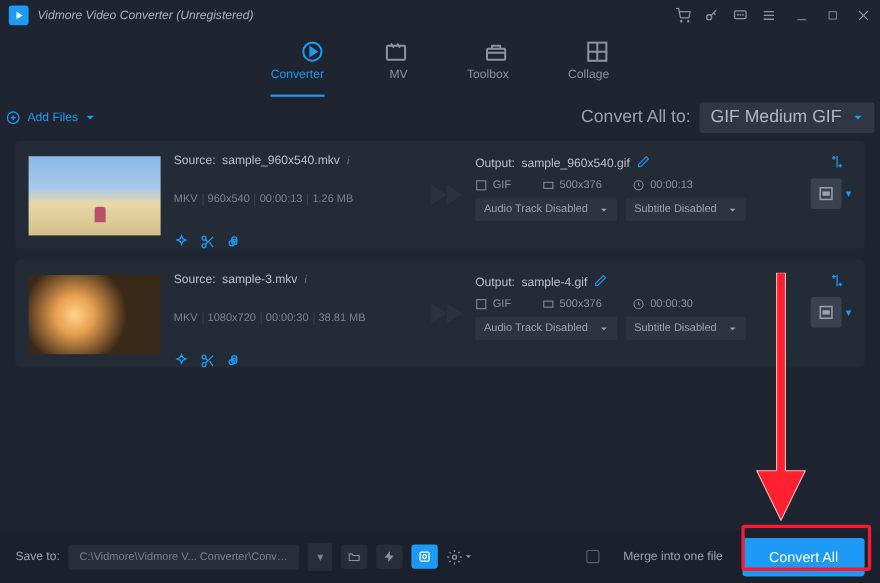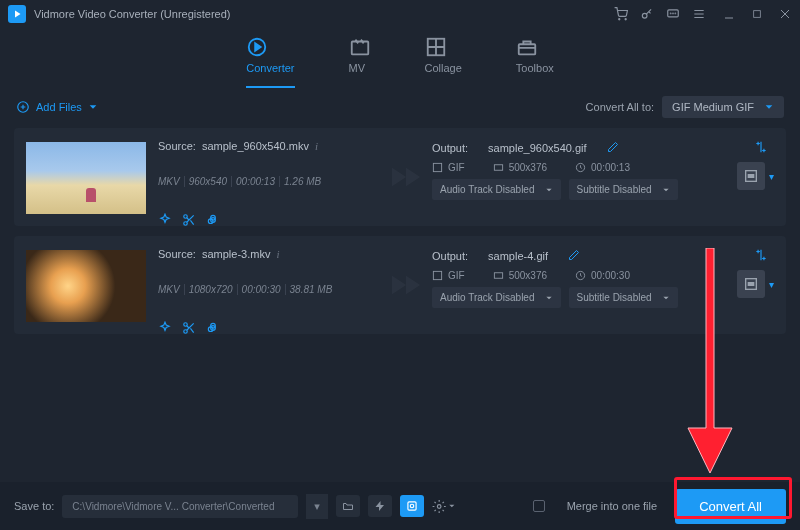--- a/index.html
+++ b/index.html
@@ -1,67 +1,67 @@
 <!DOCTYPE html>
 <html><head>
 <meta charset="utf-8">
 <style>
 * { box-sizing: border-box; margin: 0; padding: 0; font-family: "Segoe UI", Arial, sans-serif; }
 body { width: 800px; height: 530px; background: #1e2530; color: #9aa3ae; font-size: 11px; overflow: hidden; position: relative; }
-.titlebar { display: flex; align-items: center; height: 28px; padding: 0 8px; background: #1e2530; }
+.titlebar { display: flex; align-items: center; height: 28px; padding: 0 8px; background: #1e2530; font-style: italic; }
 .logo { width: 18px; height: 18px; background: #1d9af5; border-radius: 3px; margin-right: 8px; display: flex; align-items: center; justify-content: center; }
 .logo svg { width: 12px; height: 12px; }
 .title { font-size: 11px; color: #a8b0bb; flex: 0 0 auto; }
 .spacer { flex: 1; }
 .tb-icons { display: flex; gap: 12px; align-items: center; }
 .tb-icons span, .win-btns span { width: 14px; height: 14px; display: inline-flex; align-items: center; justify-content: center; color: #8a93a0; cursor: pointer; }
 .win-btns { display: flex; gap: 14px; margin-left: 16px; }
 .tabs { display: flex; justify-content: center; gap: 54px; padding: 8px 0 0 0; height: 58px; }
-.tab { display: flex; flex-direction: column; align-items: flex-start; gap: 4px; cursor: pointer; color: #8a93a0; font-size: 11px; }
+.tab { display: flex; flex-direction: column; align-items: flex-end; gap: 4px; cursor: pointer; color: #8a93a0; font-size: 11px; }
 .tab.active { color: #1d9af5; }
 .tab .ticon { width: 22px; height: 22px; display: flex; align-items: center; justify-content: center; }
 .tab.active { border-bottom: 2px solid #1d9af5; padding-bottom: 6px; margin-bottom: -2px; }
-.toolbar { display: flex; align-items: center; padding: 8px 16px; height: 42px; }
+.toolbar { display: flex; align-items: center; padding: 8px 5px; height: 42px; }
 .add-files { display: flex; align-items: center; gap: 6px; color: #1d9af5; font-size: 11px; cursor: pointer; }
 .sub-tabs { display: flex; background: #2a3240; border-radius: 14px; overflow: hidden; margin-left: 180px; }
 .sub-tabs span { padding: 6px 16px; font-size: 11px; cursor: pointer; color: #8a93a0; }
 .sub-tabs span.active { background: #3a4250; color: #c8cfd9; border-radius: 14px; }
-.convert-all-to { display: flex; align-items: center; gap: 8px; font-size: 11px; margin-left: auto; }
+.convert-all-to { display: flex; align-items: center; gap: 8px; font-size: 16px; margin-left: auto; }
 .format-select { background: #2f3745; padding: 5px 10px; border-radius: 3px; display: flex; align-items: center; gap: 10px; color: #b0b8c4; cursor: pointer; }
 .list { padding: 0 14px; }
 .item { display: flex; align-items: stretch; background: #232b37; border-radius: 4px; padding: 10px 12px; margin-bottom: 10px; height: 98px; position: relative; }
 .thumb { width: 120px; height: 72px; background: #888; margin-right: 12px; flex-shrink: 0; margin-top: 4px; }
 .thumb.beach { background: linear-gradient(to bottom, #8bb8e8 0%, #a8c9ec 40%, #e8d8a8 60%, #d4c088 100%); position: relative; }
 .thumb.beach::after { content:''; position:absolute; bottom:12px; left:50%; width:10px; height:14px; background:#b8506a; border-radius: 3px 3px 0 0; }
 .thumb.flower { background: radial-gradient(circle at 35% 50%, #ffd488 0%, #e8a050 20%, #3a2818 55%); }
 .src-col { flex: 0 0 230px; display: flex; flex-direction: column; gap: 24px; padding-top: 2px; }
 .src-line { font-size: 11px; color: #b8c0cb; display: flex; align-items: center; gap: 6px; }
-.meta-line { font-size: 10px; color: #7a8390; font-style: italic; }
+.meta-line { font-size: 10px; color: #7a8390; }
 .meta-line span { padding: 0 4px; border-right: 1px solid #3a4250; }
 .meta-line span:first-child { padding-left:0; }
 .meta-line span:last-child { border: none; }
 .tool-icons { display: flex; gap: 10px; margin-top: 2px; }
 .tool-icons span { width: 14px; height: 14px; display: inline-flex; align-items: center; justify-content: center; color: #1d9af5; cursor: pointer; }
 .arrow-col { width: 36px; display: flex; align-items: center; justify-content: center; }
 .arrow-col svg { opacity: 0.2; }
 .out-col { flex: 1; display: flex; flex-direction: column; gap: 6px; padding-top: 2px; padding-left: 8px; }
-.out-line { font-size: 11px; color: #b8c0cb; display: flex; align-items: center; gap: 20px; }
+.out-line { font-size: 11px; color: #b8c0cb; display: flex; align-items: center; gap: 6px; }
 .out-line .edit { color: #1d9af5; cursor: pointer; }
 .out-line .compress { margin-left: auto; color: #1d9af5; cursor: pointer; margin-right: 6px; }
 .fmt-line { display: flex; gap: 28px; font-size: 10px; color: #8a93a0; align-items: center; }
 .fmt-line span { display: flex; gap: 5px; }
 .track-row { display: flex; gap: 8px; }
 .track-sel { background: #2c3442; padding: 5px 8px; font-size: 10px; display: flex; align-items: center; gap: 10px; color: #9aa3ae; cursor: pointer; border-radius: 2px; }
 .fmt-btn { position: absolute; right: 12px; top: 34px; display: flex; align-items: center; gap: 4px; }
 .fmt-sq { width: 28px; height: 28px; background: #3a4250; border-radius: 3px; display: flex; align-items: center; justify-content: center; cursor: pointer; }
 .fmt-sq svg { width: 16px; height: 16px; }
 .chev { color: #1d9af5; cursor: pointer; font-size: 10px; }
 .footer { position: absolute; bottom: 0; left: 0; right: 0; height: 48px; background: #1a212c; display: flex; align-items: center; padding: 0 14px; gap: 8px; }
 .save-lbl { font-size: 11px; color: #9aa3ae; }
-.save-path { background: #262e3a; padding: 6px 10px; border-radius: 3px; font-size: 10px; color: #7a8390; width: 236px; white-space: nowrap; overflow: hidden; text-overflow: ellipsis; }
+.save-path { background: #262e3a; padding: 6px 10px; border-radius: 3px; font-size: 10px; color: #7a8390; width: 210px; white-space: nowrap; overflow: hidden; text-overflow: ellipsis; }
 .path-chev { background: #262e3a; padding: 6px 8px; cursor: pointer; color: #7a8390; }
 .foot-ico { width: 24px; height: 22px; background: #262e3a; border-radius: 3px; display: flex; align-items: center; justify-content: center; cursor: pointer; color: #8a93a0; }
 .foot-ico.on { background: #1d9af5; color: #fff; }
 .merge { display: flex; align-items: center; gap: 22px; font-size: 11px; margin-left: auto; cursor: pointer; }
 .merge .cb { width: 12px; height: 12px; border: 1px solid #5a6270; border-radius: 2px; }
 .convert-btn { background: #1d9af5; color: #fff; padding: 10px 24px; border-radius: 3px; font-size: 13px; cursor: pointer; margin-left: 10px; position: relative; }
 .highlight-box { position: absolute; border: 3px solid #ff1830; border-radius: 3px; pointer-events: none; }
 .arrow-overlay { position: absolute; pointer-events: none; }
 .info-ic { font-style: italic; font-family: serif; font-size: 11px; color: #6a7380; }
 </style>
@@ -138,34 +138,34 @@
         <svg width="22" height="22" viewBox="0 0 24 24" fill="none" stroke="currentColor" stroke-width="2">
           <rect x="3" y="6" width="18" height="14" rx="1"></rect>
           <path d="M7 4l3 4M13 4l3 4"></path>
         </svg>
       </div>
     <span>MV</span>
   </div>
   <div class="tab">
     <div class="ticon">
         <svg width="22" height="22" viewBox="0 0 24 24" fill="none" stroke="currentColor" stroke-width="2">
-          <rect x="3" y="3" width="18" height="18"></rect>
-          <path d="M3 12h18M12 3v18"></path>
-        </svg>
-      </div>
-    <span>Collage</span>
+          <rect x="3" y="9" width="18" height="11" rx="1"></rect>
+          <path d="M8 9V6h8v3M3 13h18"></path>
+        </svg>
+      </div>
+    <span>Toolbox</span>
   </div>
   <div class="tab">
     <div class="ticon">
         <svg width="22" height="22" viewBox="0 0 24 24" fill="none" stroke="currentColor" stroke-width="2">
-          <rect x="3" y="9" width="18" height="11" rx="1"></rect>
-          <path d="M8 9V6h8v3M3 13h18"></path>
-        </svg>
-      </div>
-    <span>Toolbox</span>
+          <rect x="3" y="3" width="18" height="18"></rect>
+          <path d="M3 12h18M12 3v18"></path>
+        </svg>
+      </div>
+    <span>Collage</span>
   </div>
 </div>
 
 <div class="toolbar">
   <div class="add-files">
     <svg width="14" height="14" viewBox="0 0 24 24" fill="none" stroke="#1d9af5" stroke-width="2">
         <circle cx="12" cy="12" r="9"></circle>
         <path d="M12 8v8M8 12h8"></path>
       </svg>
     <span>Add Files</span>

